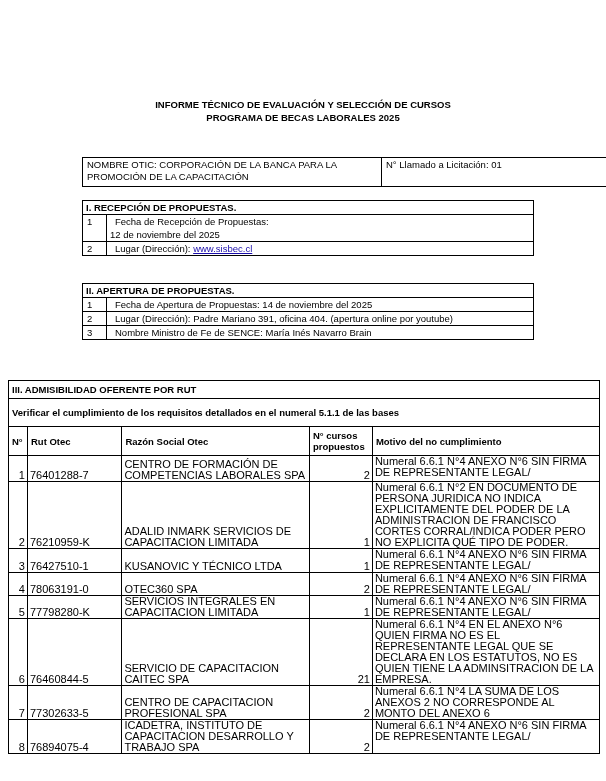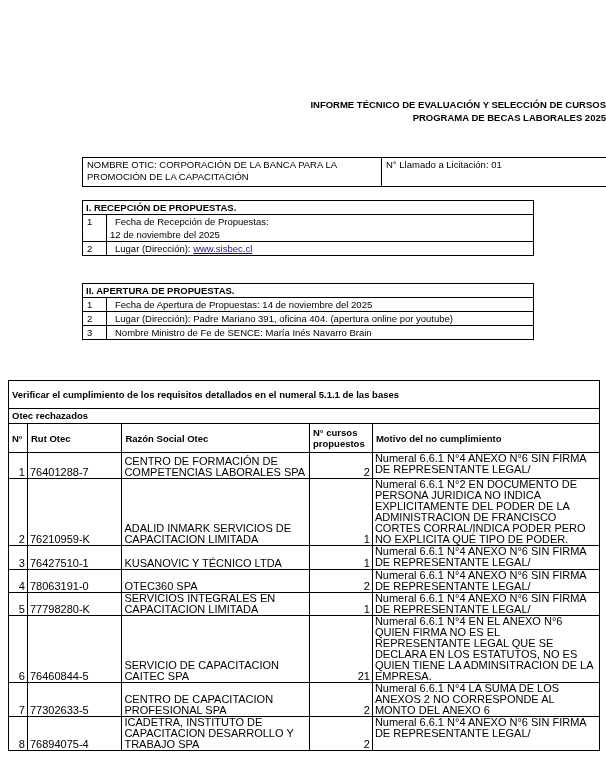--- a/index.html
+++ b/index.html
@@ -1,17 +1,17 @@
 <!DOCTYPE html>
 <html><head>
 <meta charset="utf-8">
 <style>
   html, body { margin: 0; padding: 0; background: #ffffff; }
   body { width: 606px; height: 781px; position: relative; overflow: hidden; font-family: "Liberation Sans", sans-serif; color: #000; }
-  .title { position: absolute; left: 0; width: 606px; text-align: right; font-weight: bold; font-size: 9.5px; line-height: 13px; }
+  .title { position: absolute; left: 0; width: 606px; text-align: center; font-weight: bold; font-size: 9.5px; line-height: 13px; }
   .title.t1 { top: 98px; }
   .title.t2 { top: 111px; }
 
   table { border-collapse: collapse; position: absolute; }
   td, th { border: 1px solid #000; padding: 0 3px; vertical-align: top; }
 
   
   #hdr { left: 82px; top: 157px; width: 528px; font-size: 9.5px; font-weight: normal; }
   #hdr td { height: 26px; padding: 1px 4px; line-height: 12px; }
 
@@ -86,25 +86,25 @@
       </tr>
   <tr>
         <td class="num">3</td>
         <td style="padding-left:8px">Nombre Ministro de Fe de SENCE: María Inés Navarro Brain</td>
       </tr>
 </tbody>
   </table>
 
 <table id="sec3">
   <tbody>
+      <tr class="bar bar1">
+        <td colspan="5">III. ADMISIBILIDAD OFERENTE POR RUT</td>
+      </tr>
   <tr class="bar bar2">
         <td colspan="5">Verificar el cumplimiento de los requisitos detallados en el numeral 5.1.1 de las bases</td>
-      </tr>
-  <tr class="bar bar3">
-        <td colspan="5">Otec rechazados</td>
       </tr>
   <tr class="colhead">
     <td class="c1">N°</td>
     <td class="c2">Rut Otec</td>
     <td class="c3">Razón Social Otec</td>
     <td class="c4">N° cursos propuestos</td>
     <td class="c5">Motivo del no cumplimiento</td>
   </tr>
   </tbody>
     <tbody id="rows">

